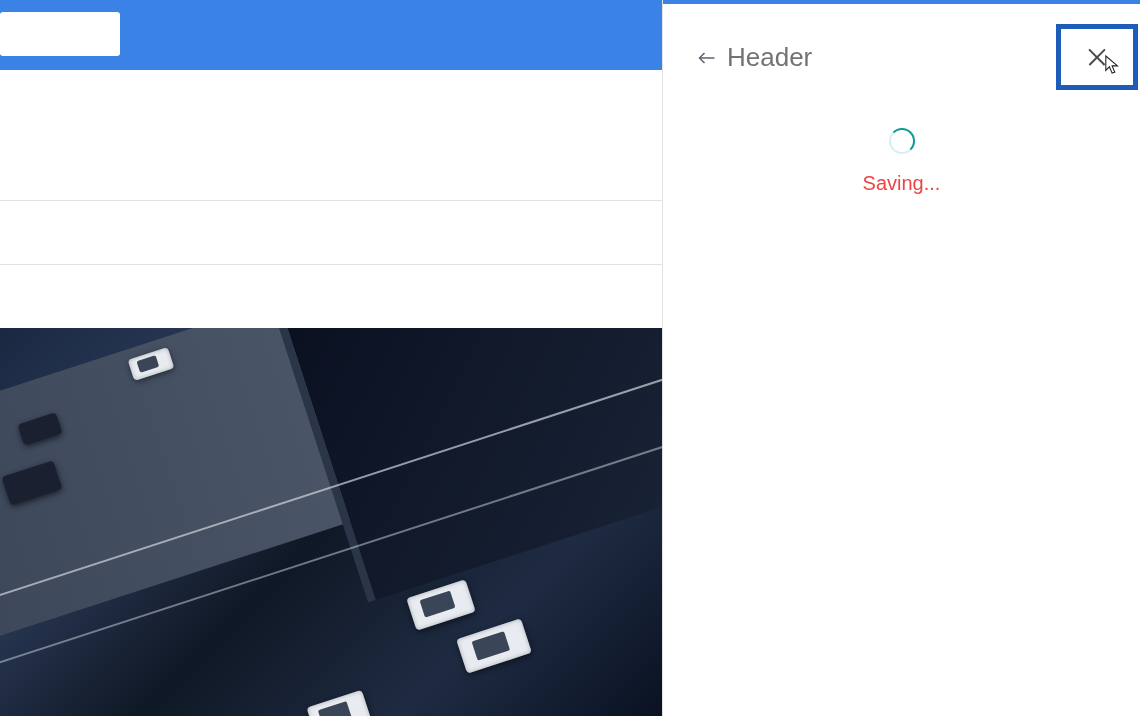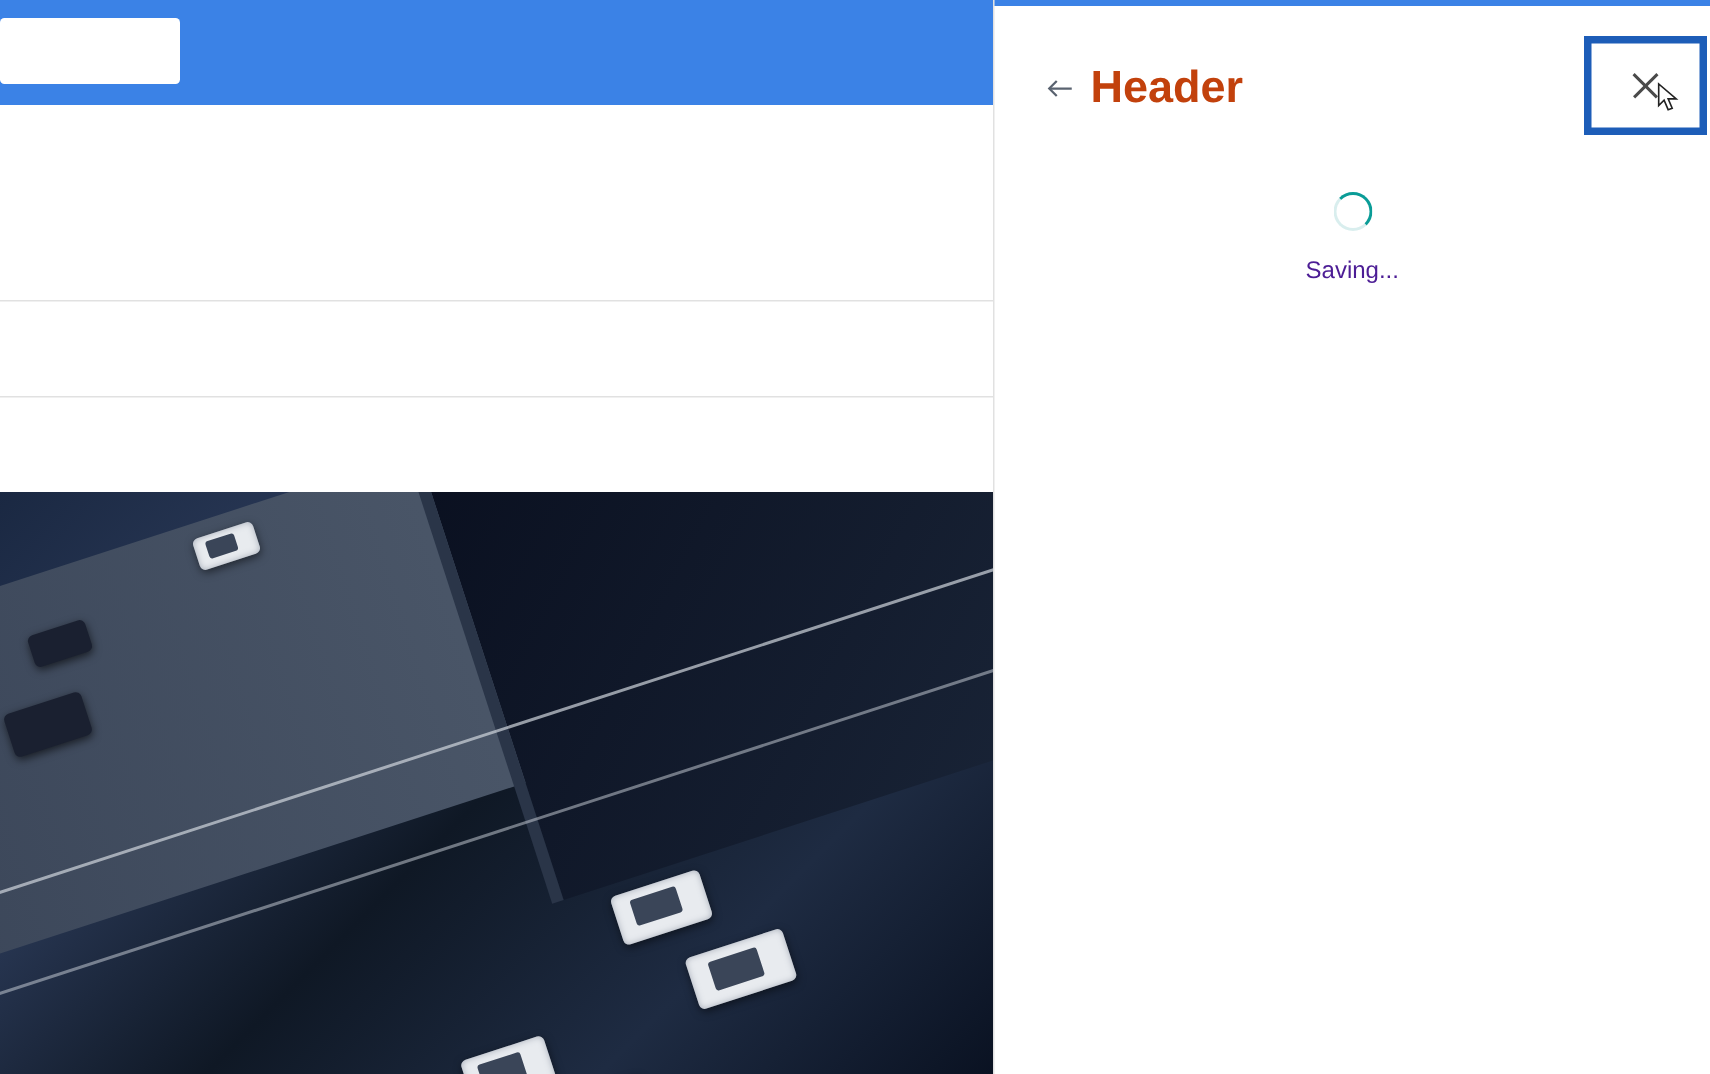--- a/index.html
+++ b/index.html
@@ -163,23 +163,23 @@
     }
 
     .back-arrow {
       width: 20px;
       height: 20px;
       color: #5a6370;
       cursor: pointer;
     }
 
     .panel-title {
-      font-size: 30px;
-      font-weight: 700;
-      color: #c2410c;
+      font-size: 26px;
+      font-weight: 400;
+      color: #737373;
     }
 
     .close-box {
       position: absolute;
       right: 2px;
       top: 24px;
       width: 82px;
       height: 66px;
       border: 5px solid #1d5db8;
       background: #ffffff;
@@ -236,22 +236,22 @@
       border-right-color: #0a9c97;
       border-radius: 50%;
       animation: spin 1s linear infinite;
     }
 
     @keyframes spin {
       to { transform: rotate(360deg); }
     }
 
     .saving-text {
-      font-size: 16px;
-      color: #4c1d95;
+      font-size: 20px;
+      color: #ef4444;
     }
   </style>
 </head>
 <body>
 
 <div class="main-area">
   <div class="top-bar">
     <div class="search-box"></div>
   </div>
   <div class="white-band"></div>

